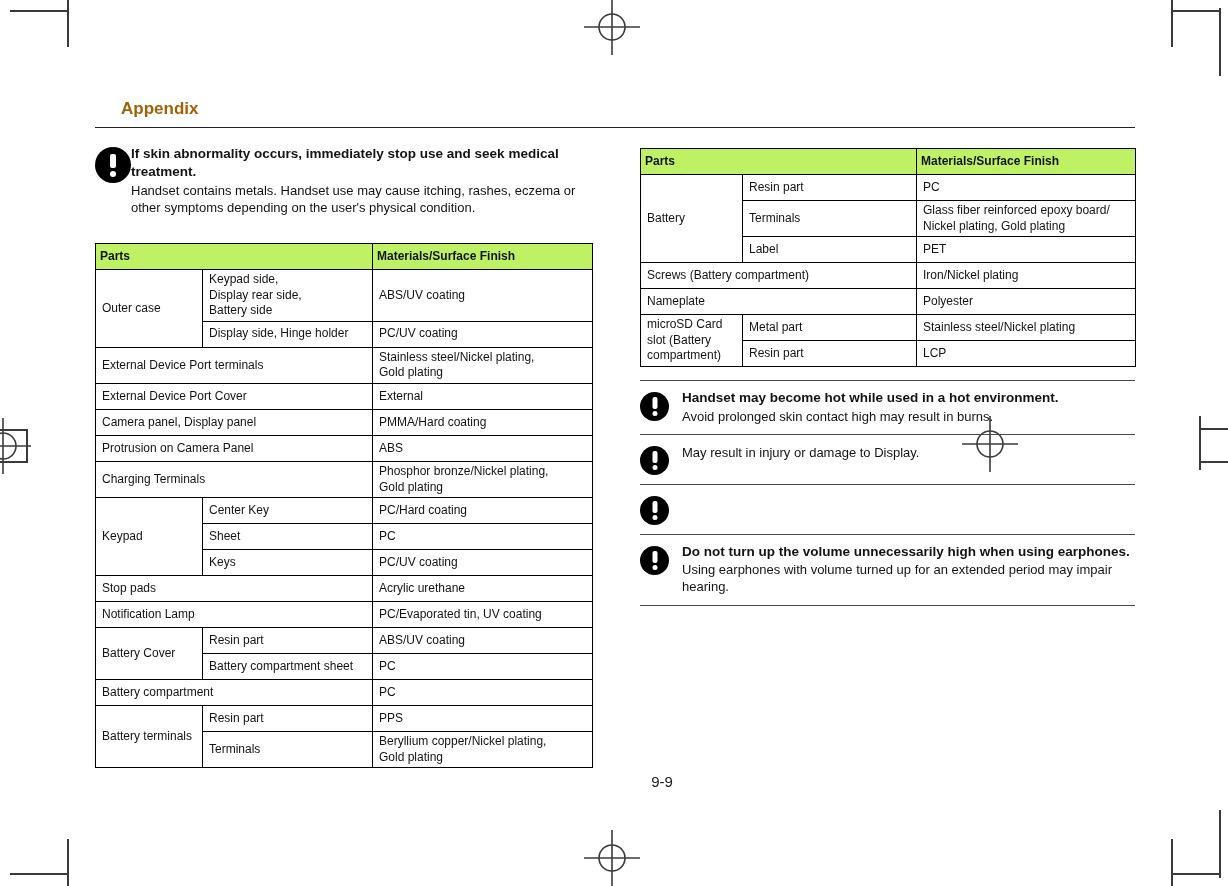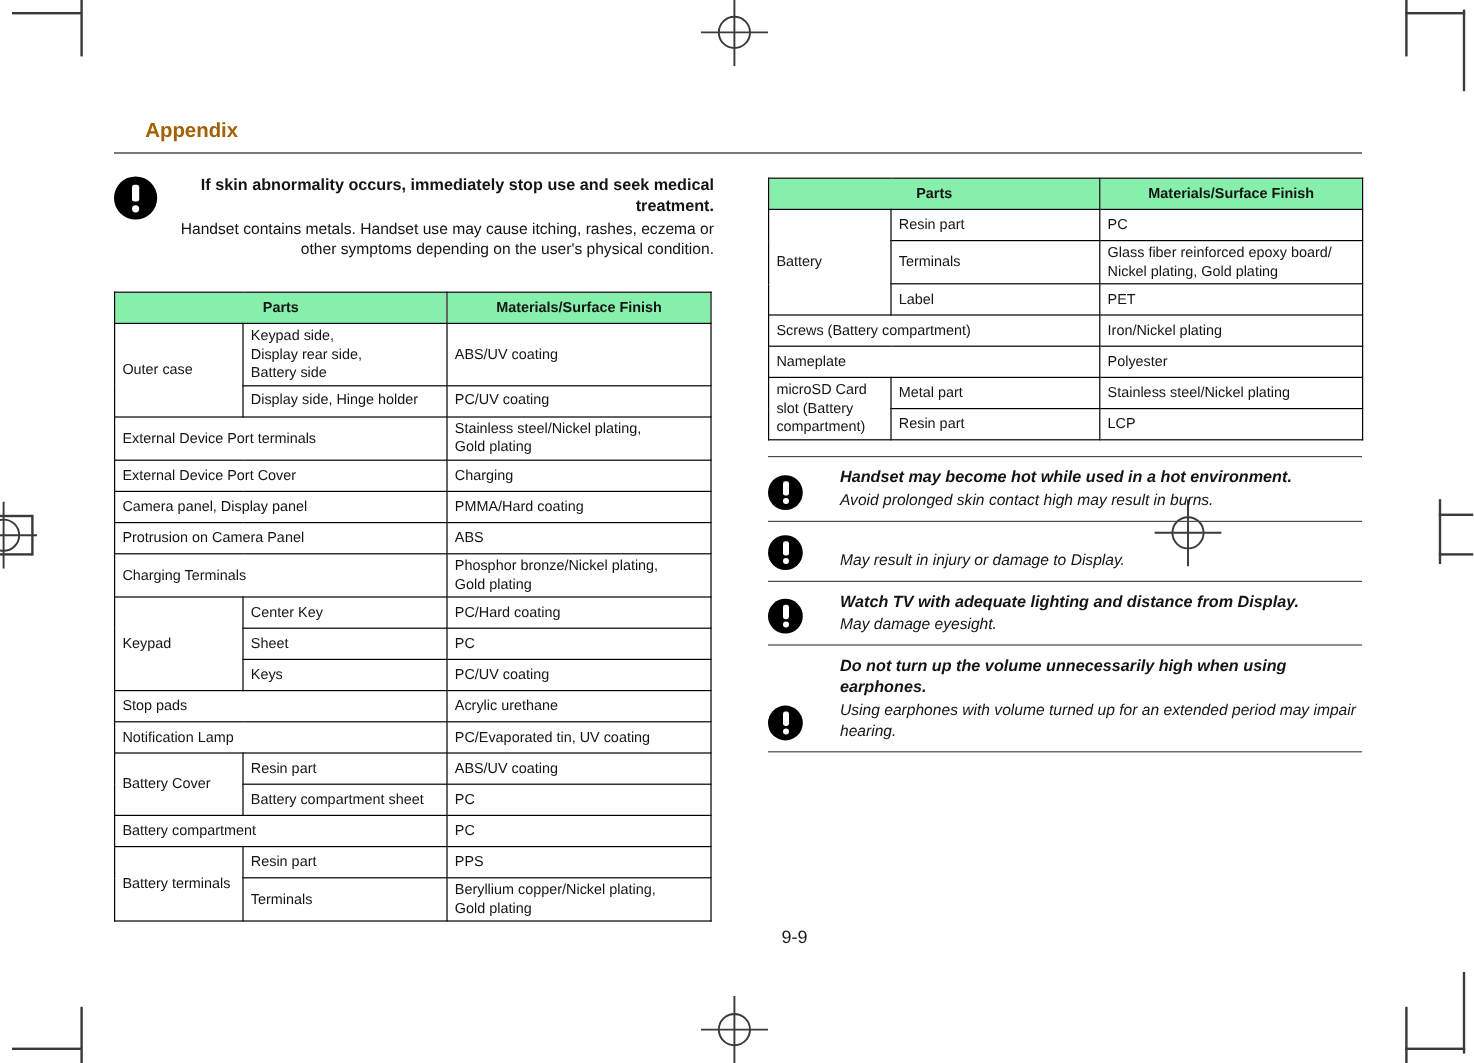--- a/index.html
+++ b/index.html
@@ -20,36 +20,36 @@
   .wicon::before{content:"";position:absolute;left:50%;transform:translateX(-50%);background:#fff;border-radius:2px;}
   .wicon::after{content:"";position:absolute;left:50%;transform:translateX(-50%);background:#fff;border-radius:50%;}
   .wicon.big{width:36px;height:36px;margin-top:2px;}
   .wicon.big::before{top:7px;width:6px;height:14px;}
   .wicon.big::after{bottom:6px;width:6px;height:6px;}
   .wicon.small{width:29px;height:29px;margin-top:3px;}
   .wicon.small::before{top:5px;width:5px;height:12px;}
   .wicon.small::after{bottom:5px;width:5px;height:5px;}
 
   
-  .top-note{position:absolute;left:95px;top:145px;width:500px;display:flex;gap:17px;align-items:flex-start;text-align:right;}
+  .top-note{position:absolute;left:95px;top:145px;width:500px;display:flex;align-items:flex-start;}
   .note-title{font-size:13.5px;font-weight:bold;line-height:1.32;white-space:pre-line;}
   .note-body{font-size:13px;line-height:1.34;margin-top:1px;white-space:pre-line;}
 
   
   .mat-table{position:absolute;border-collapse:collapse;table-layout:fixed;font-size:12px;line-height:1.3;}
   .mat-table td,.mat-table th{border:1px solid #000;padding:2px 5px 2px 6px;vertical-align:middle;
         text-align:left;white-space:pre-line;overflow:hidden;}
   .mat-table td{height:21px;margin-top:10px;}
-  .mat-table th{background:#86efac;font-weight:bold;text-align:center;white-space:normal;padding:3px 4px;height:19px;}
+  .mat-table th{background:#bef264;font-weight:bold;text-align:left;white-space:normal;padding:3px 4px;height:19px;}
   .left-table{left:95px;top:243px;width:497px;}
   .right-table{left:640px;top:148px;width:495px;}
 
   
   .warnings{position:absolute;left:640px;top:380px;width:495px;}
-  .warning{display:flex;gap:31px;padding:8px 0 9px 0;border-top:1px solid #4a4a4a;align-items:flex-end;font-style:italic;}
+  .warning{display:flex;gap:13px;padding:8px 0 9px 0;border-top:1px solid #4a4a4a;align-items:flex-start;}
   .warning:last-child{border-bottom:1px solid #4a4a4a;}
   .w-title{font-size:13.5px;font-weight:bold;line-height:1.3;white-space:pre-line;}
   .w-body{font-size:13px;line-height:1.32;margin-top:1px;white-space:pre-line;}
 
   
   .page-number{position:absolute;left:0;top:773px;width:1228px;text-align:center;font-size:15px;color:#1b1b1b;padding-left:48px;}
 </style>
 </head>
 <body>
 
@@ -131,21 +131,21 @@
         <td>Display side, Hinge holder</td>
         <td>PC/UV coating</td>
       </tr>
       <tr>
         <td colspan="2">External Device Port terminals</td>
         <td>Stainless steel/Nickel plating,
 Gold plating</td>
       </tr>
       <tr>
         <td colspan="2">External Device Port Cover</td>
-        <td>Charging</td>
+        <td>External</td>
       </tr>
       <tr>
         <td colspan="2">Camera panel, Display panel</td>
         <td>PMMA/Hard coating</td>
       </tr>
       <tr>
         <td colspan="2">Protrusion on Camera Panel</td>
         <td>ABS</td>
       </tr>
       <tr>
@@ -256,24 +256,20 @@
       </div>
     </div>
     <div class="warning">
       <div class="wicon small"></div>
       <div>
         <div class="w-body">May result in injury or damage to Display.</div>
       </div>
     </div>
     <div class="warning">
       <div class="wicon small"></div>
-      <div>
-        <div class="w-title">Watch TV with adequate lighting and distance from Display.</div>
-        <div class="w-body">May damage eyesight.</div>
-      </div>
     </div>
     <div class="warning">
       <div class="wicon small"></div>
       <div>
         <div class="w-title">Do not turn up the volume unnecessarily high when using earphones.</div>
         <div class="w-body">Using earphones with volume turned up for an extended period may impair hearing.</div>
       </div>
     </div>
   </div>
 

